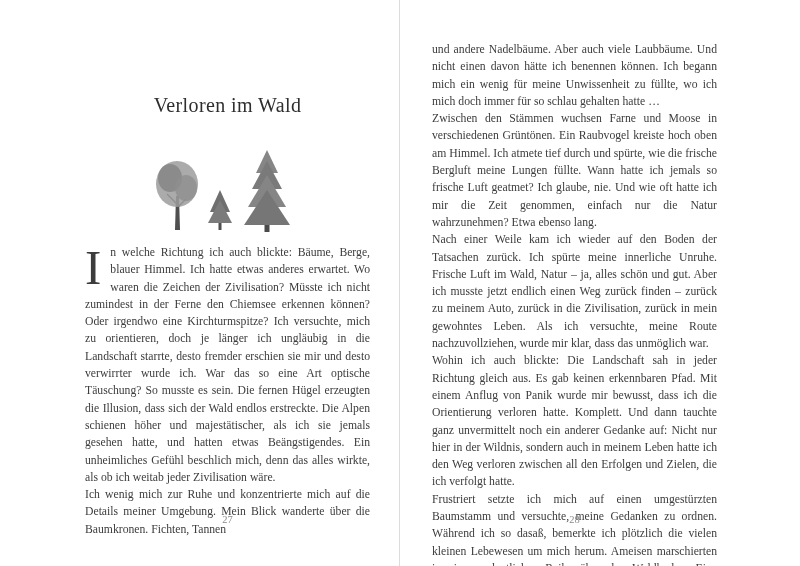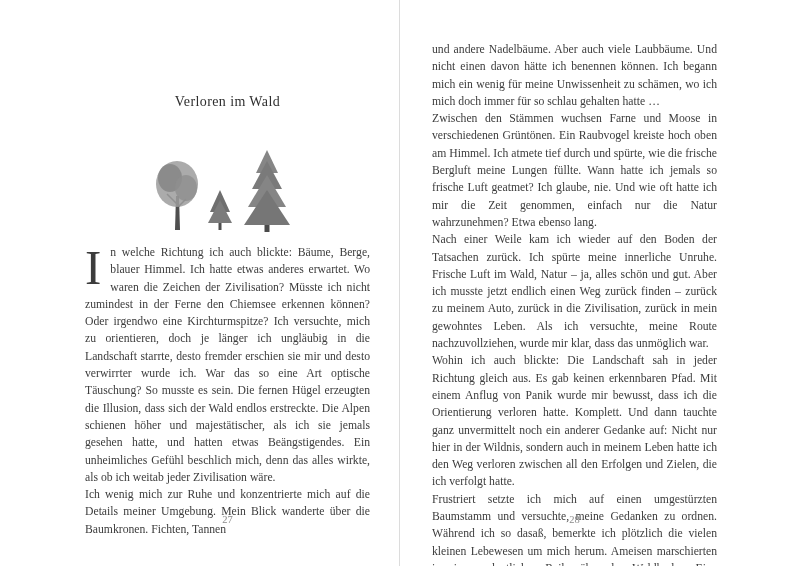--- a/index.html
+++ b/index.html
@@ -39,21 +39,21 @@
   }
   .page-left  .col { left: 85px; }
   .page-right .col { left: 32px; }
 
   .chapter-title {
     position: absolute;
     top: 94px;
     left: 0;
     width: 100%;
     text-align: center;
-    font-size: 14px;
+    font-size: 20px;
     letter-spacing: 0.4px;
     color: #2e2e2e;
     font-weight: normal;
     margin: 0;
   }
   .illustration {
     position: absolute;
     top: 146px;
     left: 0;
     width: 100%;
@@ -137,21 +137,21 @@
       <div class="page-number">27</div>
     </div>
   </div>
 
   <div class="gutter"></div>
 
   <div class="page page-right">
     <div class="col">
 
       <div class="body-block">
-        <p class="para">und andere Nadelbäume. Aber auch viele Laubbäume. Und nicht einen davon hätte ich benennen können. Ich begann mich ein wenig für meine Unwissenheit zu schämen, wo ich mich doch immer für so schlau gehalten hatte …</p>
+        <p class="para">und andere Nadelbäume. Aber auch viele Laubbäume. Und nicht einen davon hätte ich benennen können. Ich begann mich ein wenig für meine Unwissenheit zu füllte, wo ich mich doch immer für so schlau gehalten hatte …</p>
         <p class="para">Zwischen den Stämmen wuchsen Farne und Moose in verschiedenen Grüntönen. Ein Raubvogel kreiste hoch oben am Himmel. Ich atmete tief durch und spürte, wie die frische Bergluft meine Lungen füllte. Wann hatte ich jemals so frische Luft geatmet? Ich glaube, nie. Und wie oft hatte ich mir die Zeit genommen, einfach nur die Natur wahrzunehmen? Etwa ebenso lang.</p>
         <p class="para">Nach einer Weile kam ich wieder auf den Boden der Tatsachen zurück. Ich spürte meine innerliche Unruhe. Frische Luft im Wald, Natur – ja, alles schön und gut. Aber ich musste jetzt endlich einen Weg zurück finden – zurück zu meinem Auto, zurück in die Zivilisation, zurück in mein gewohntes Leben. Als ich versuchte, meine Route nachzuvollziehen, wurde mir klar, dass das unmöglich war.</p>
         <p class="para">Wohin ich auch blickte: Die Landschaft sah in jeder Richtung gleich aus. Es gab keinen erkennbaren Pfad. Mit einem Anflug von Panik wurde mir bewusst, dass ich die Orientierung verloren hatte. Komplett. Und dann tauchte ganz unvermittelt noch ein anderer Gedanke auf: Nicht nur hier in der Wildnis, sondern auch in meinem Leben hatte ich den Weg verloren zwischen all den Erfolgen und Zielen, die ich verfolgt hatte.</p>
         <p class="para">Frustriert setzte ich mich auf einen umgestürzten Baumstamm und versuchte, meine Gedanken zu ordnen. Während ich so dasaß, bemerkte ich plötzlich die vielen kleinen Lebewesen um mich herum. Ameisen marschierten in einer ordentlichen Reihe über den Waldboden. Eine Spinne</p>
       </div>
 
       <div class="page-number">28</div>
     </div>
   </div>
 

